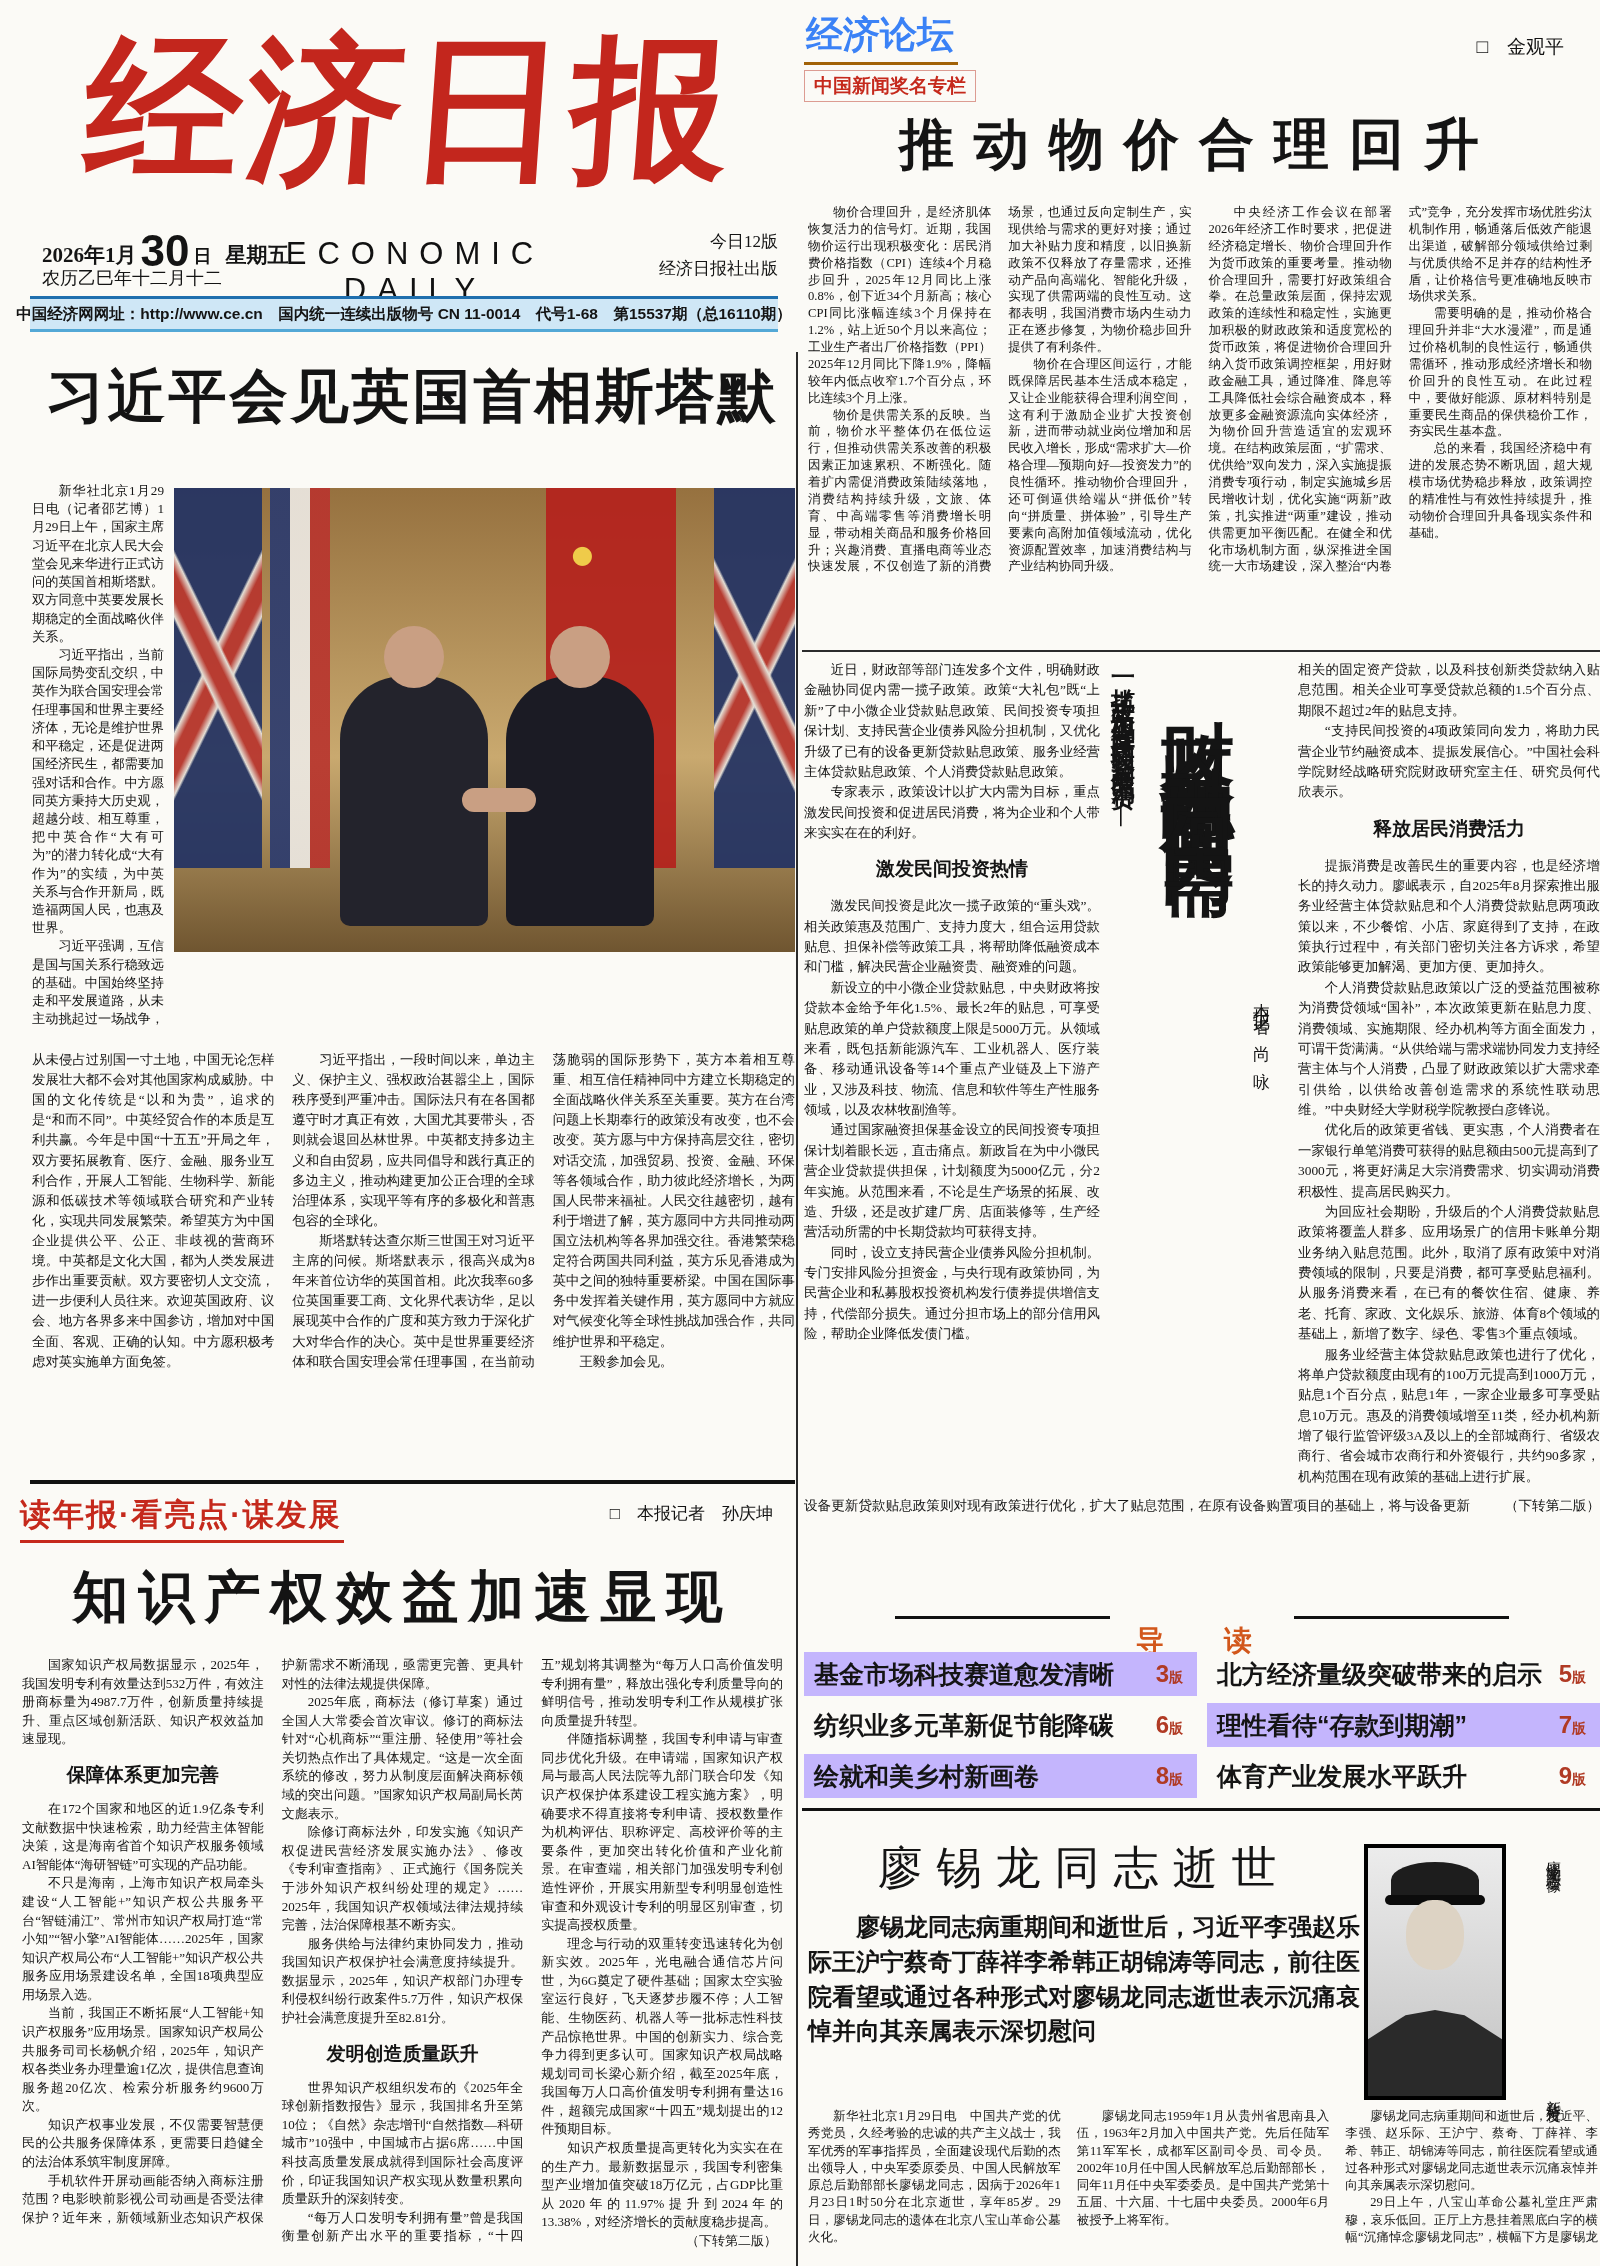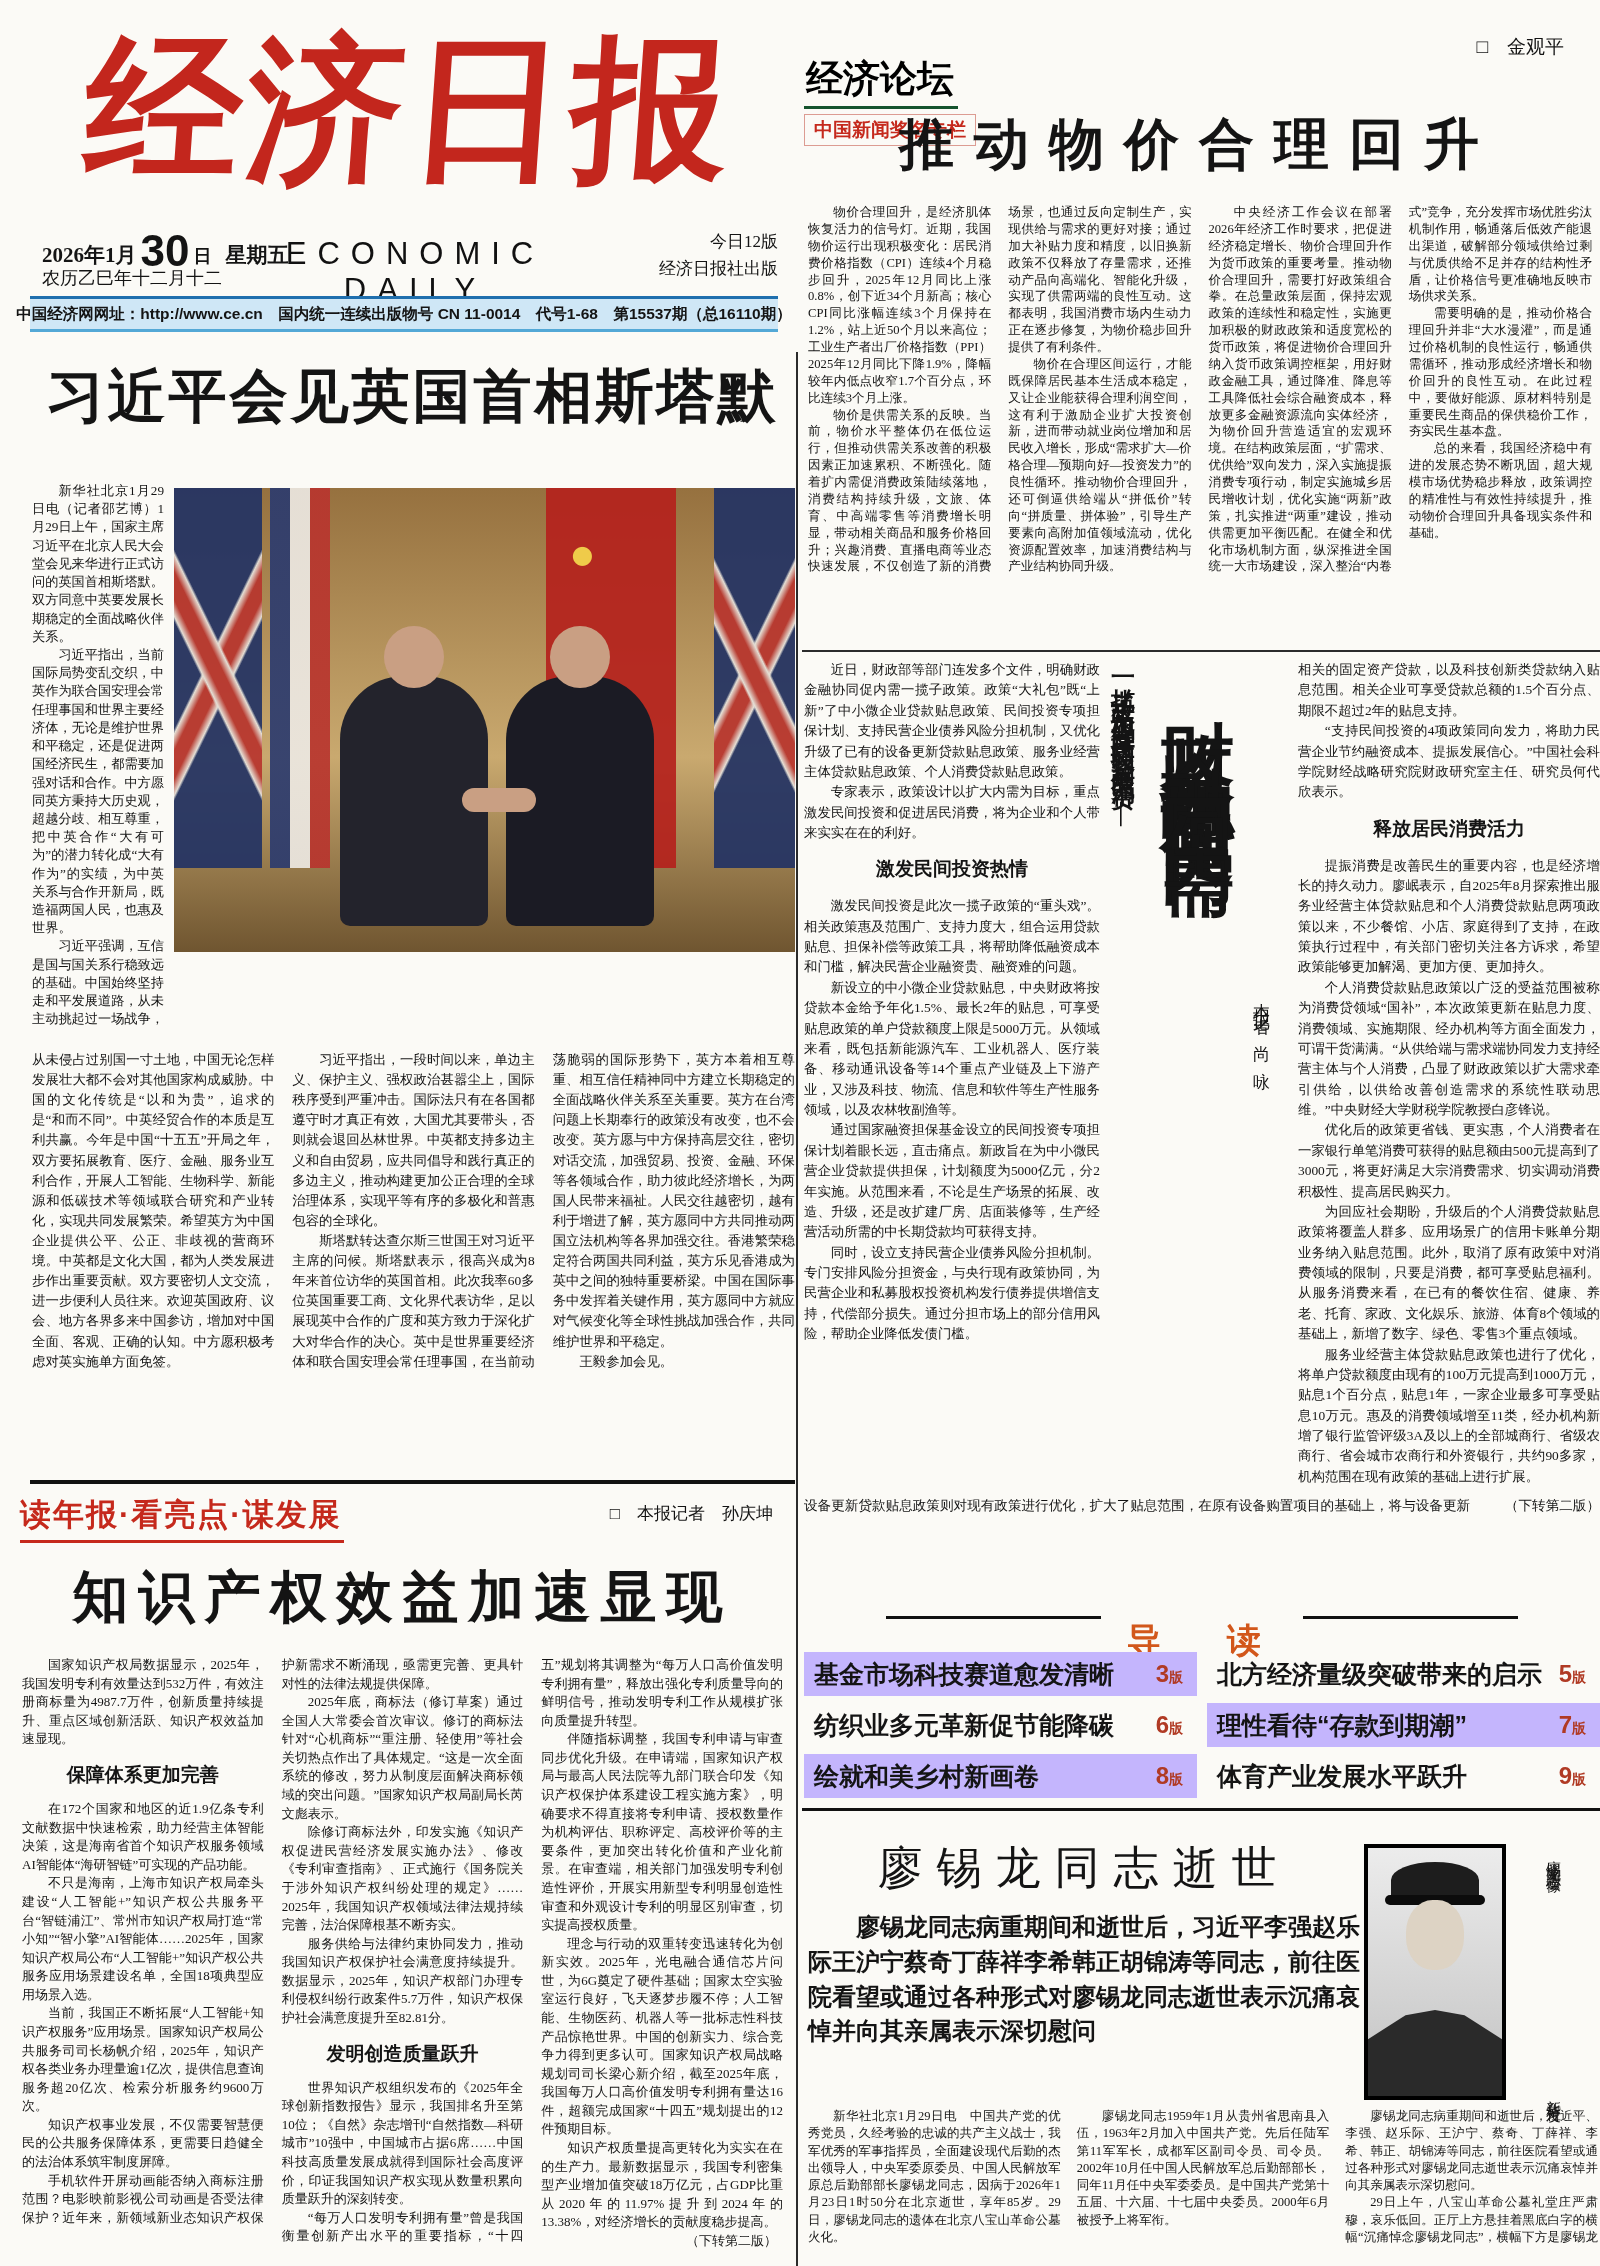--- a/index.html
+++ b/index.html
@@ -23,22 +23,22 @@
            border-top:3px solid #1f6fae;border-bottom:3px solid #53a8d6;
            display:flex;align-items:center;justify-content:center;
            font-size:15.5px;font-weight:700;font-family:"Liberation Sans",sans-serif;white-space:nowrap;}
   
   .vline{position:absolute;left:796px;top:352px;width:2px;height:1914px;background:#2b2b2b;}
   .hl-forum{position:absolute;left:802px;top:650px;width:798px;height:2px;background:#2b2b2b;}
   .hl-lead{position:absolute;left:30px;top:1480px;width:765px;height:4px;background:#111;}
   .hl-daodu{position:absolute;left:802px;top:1808px;width:798px;height:3px;background:#111;}
   
   .forum{position:absolute;left:804px;top:10px;width:790px;height:638px;}
-  .forum-label{display:inline-block;font-size:37px;font-weight:900;color:#000000;
-               font-family:"Liberation Sans",sans-serif;border-bottom:3px solid #14532d;padding:0 4px 2px 2px;margin-top:44px;}
+  .forum-label{display:inline-block;font-size:37px;font-weight:900;color:#3b82f6;
+               font-family:"Liberation Sans",sans-serif;border-bottom:3px solid #a16207;padding:0 4px 2px 2px;}
   .forum-sublabel{display:inline-block;margin-top:5px;font-size:19px;font-weight:700;color:#c5291c;
                   border:1px solid #dc9c92;padding:2px 9px;}
   .forum-byline{position:absolute;right:30px;top:24px;font-size:19px;}
   .forum-headline{position:absolute;left:0;right:0;top:98px;text-align:center;font-size:55px;font-weight:900;
                   font-family:"Liberation Sans",sans-serif;letter-spacing:20px;white-space:nowrap;}
   .forum-body{position:absolute;left:4px;right:2px;top:194px;height:444px;column-count:4;column-gap:17px;
               font-size:12.6px;line-height:1.34;text-align:justify;overflow:hidden;}
   
   .lead{position:absolute;left:30px;top:350px;width:765px;height:1126px;}
   .lead-headline{position:absolute;left:0;top:8px;width:100%;text-align:center;font-size:58px;font-weight:900;
@@ -74,21 +74,21 @@
   .f-byl{width:42px;}
   .f-byl .vtext{font-size:17px;letter-spacing:5px;padding-top:330px;}
   .f-right{flex:1;font-size:13.4px;line-height:1.52;text-align:justify;overflow:hidden;padding-left:6px;}
   .f-tail{display:flex;justify-content:space-between;align-items:flex-end;margin-top:8px;
           font-size:13.6px;line-height:1.5;}
   .f-tail .turn{white-space:nowrap;margin-left:14px;}
   
   .daodu{position:absolute;left:804px;top:1590px;width:796px;height:212px;}
   .dd-title-row{display:flex;align-items:center;justify-content:center;gap:26px;height:54px;}
   .dd-line{width:215px;height:3px;background:#111;}
-  .dd-title{font-size:34px;font-weight:900;color:#d2571b;letter-spacing:16px;
+  .dd-title{font-size:28px;font-weight:900;color:#d2571b;letter-spacing:16px;
             font-family:"Liberation Sans",sans-serif;white-space:nowrap;margin-top:48px;}
   .dd-grid{display:grid;grid-template-columns:1fr 1fr;gap:7px 10px;margin-top:8px;}
   .dd-item{display:flex;align-items:center;justify-content:space-between;height:44px;padding:0 14px 0 10px;
            font-size:25px;font-weight:700;font-family:"Liberation Sans",sans-serif;cursor:pointer;}
   .dd-item.hl{background:#c4b5fd;}
   .dd-page{color:#b03a24;font-size:24px;font-weight:700;white-space:nowrap;}
   .dd-page small{font-size:14px;}
   
   .obit{position:absolute;left:804px;top:1824px;width:796px;height:442px;}
   .obit-headline{position:absolute;left:6px;top:14px;width:548px;text-align:center;font-size:45px;font-weight:400;

